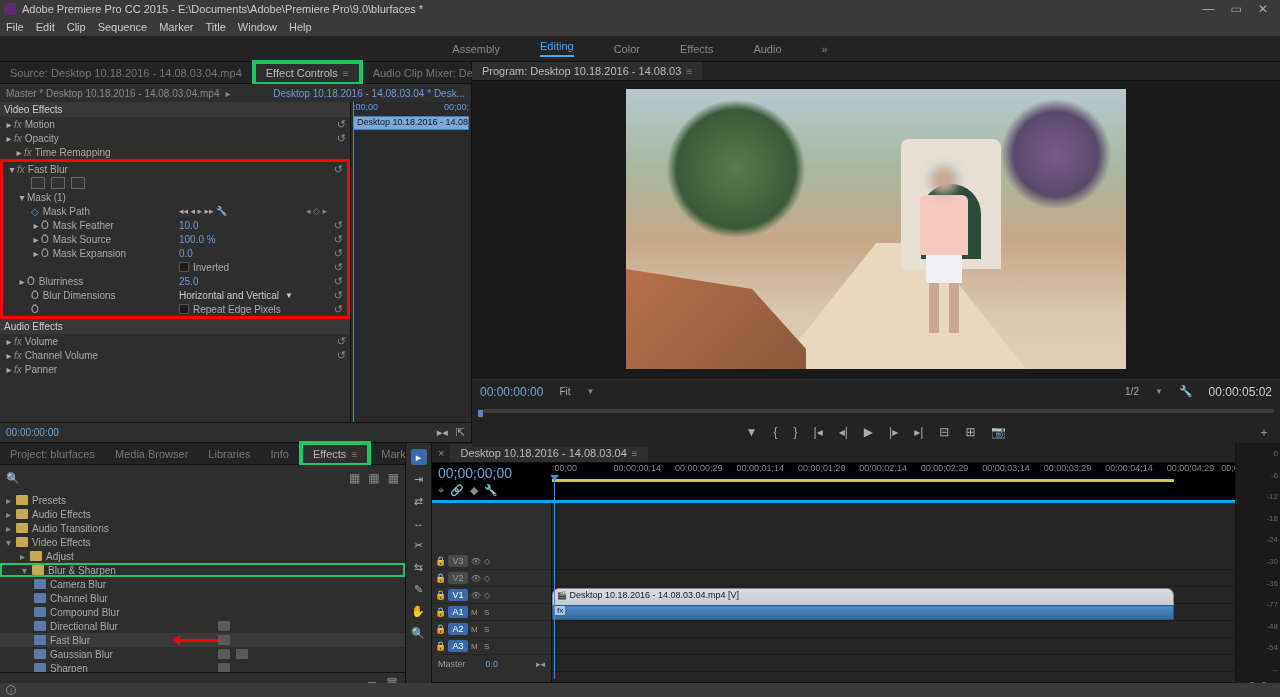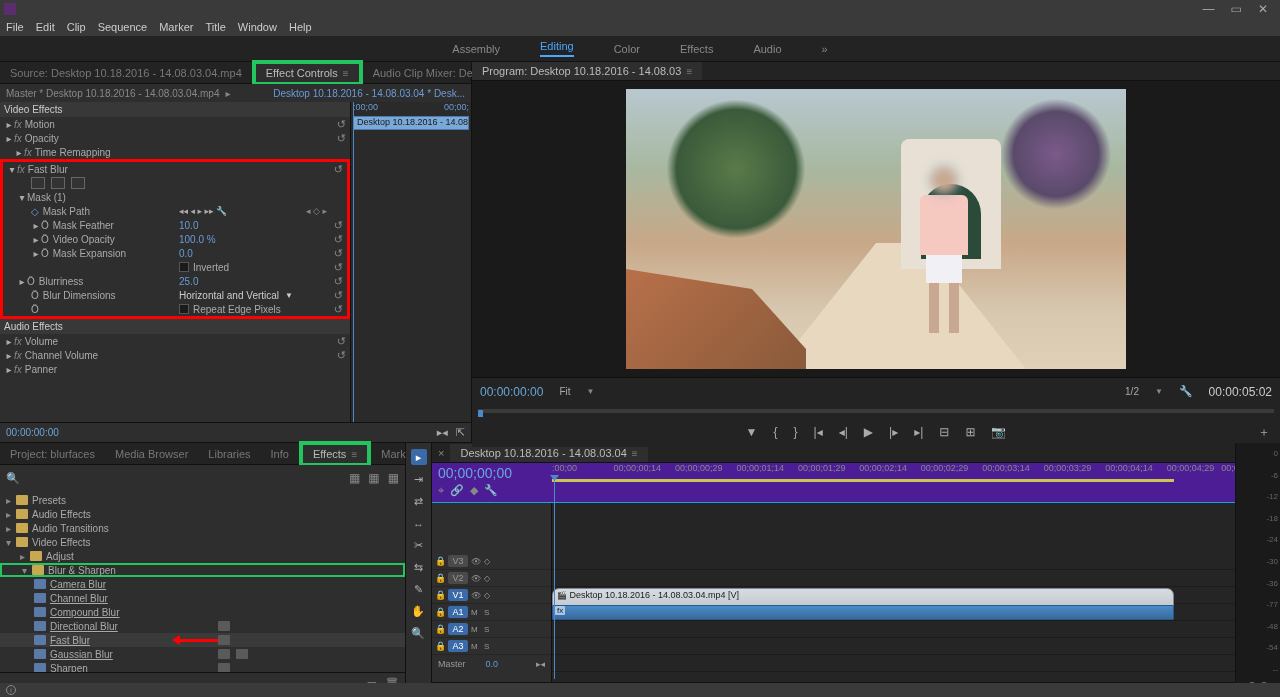--- a/index.html
+++ b/index.html
@@ -93,36 +93,36 @@
 .project-tabs .more { margin-left: auto; color: #888; padding-right: 6px; }
 .proj-toolbar { height: 26px; background: #2e2e2e; display: flex; align-items: center; padding: 0 6px; gap: 8px; }
 .proj-toolbar .search { color: #888; }
 .proj-toolbar .rhs { margin-left: auto; display: flex; gap: 8px; color: #888; font-size: 12px; }
 .effects-tree { flex: 1; background: #2e2e2e; overflow-y: auto; padding: 2px 0; }
 .tree-row { display: flex; align-items: center; height: 14px; padding-left: 6px; color: #aaa; font-size: 10px; position: relative; }
 .tree-row .tw { width: 10px; color: #888; }
 .tree-row .folder { width: 12px; height: 10px; background: #c8a850; margin-right: 4px; border-radius: 1px; }
 .tree-row .fx-icon { width: 12px; height: 10px; background: #5a7aaa; margin-right: 4px; border-radius: 1px; }
 .tree-row.ind1 { padding-left: 20px; }
-.tree-row.ind2 { padding-left: 34px; text-decoration: underline; }
+.tree-row.ind2 { padding-left: 34px; }
 .tree-row.selected { background: #3a3a3a; }
 .tree-row .badges { position: absolute; left: 218px; display: flex; gap: 6px; }
 .tree-row .badges .b { width: 12px; height: 10px; background: #5a5a5a; border-radius: 1px; }
 .arrow-red { position: absolute; right: 180px; width: 50px; height: 3px; background: #ff0000; }
 .arrow-red::before { content: ""; position: absolute; left: -8px; top: -4px; border: 5px solid transparent; border-right: 8px solid #ff0000; }
 .project-footer { height: 22px; background: #2e2e2e; display: flex; align-items: center; padding: 0 6px; gap: 8px; color: #888; border-top: 1px solid #111; }
 .project-footer .rhs { margin-left: auto; display: flex; gap: 8px; }
 
 .tools-strip { width: 26px; background: #2e2e2e; display: flex; flex-direction: column; align-items: center; gap: 6px; padding-top: 6px; border-right: 1px solid #111; }
 .tools-strip .t { width: 16px; height: 16px; color: #aaa; display: flex; align-items: center; justify-content: center; font-size: 11px; cursor: pointer; }
 .tools-strip .t.active { background: #3a6aaa; color: #fff; border-radius: 2px; }
 
 .timeline { flex: 1; display: flex; flex-direction: column; background: #2a2a2a; }
 .timeline-tabs { height: 20px; display: flex; align-items: center; border-bottom: 1px solid #111; background: #232323; }
-.timeline-header { height: 40px; display: flex; background: #4c1d95; border-bottom: 1px solid #0ea5e9; }
+.timeline-header { height: 40px; display: flex; background: #000000; border-bottom: 3px solid #0ea5e9; }
 .th-left { width: 120px; padding: 2px 6px; }
 .th-left .tc { color: #6aa6d8; font-size: 14px; }
 .th-left .icons { display: flex; gap: 6px; margin-top: 3px; font-size: 11px; color: #888; }
 .th-right { flex: 1; position: relative; }
 .ruler { position: absolute; top: 0; left: 0; right: 0; height: 16px; display: flex; }
 .ruler .tick { position: absolute; font-size: 9px; color: #888; }
 .work-area { position: absolute; top: 16px; left: 0; height: 3px; background: #c8c850; }
 .playhead-top { position: absolute; top: 16px; width: 1px; background: #4a8aca; height: 200px; z-index: 10; }
 .playhead-top::before { content: ""; position: absolute; top: -4px; left: -4px; width: 9px; height: 6px; background: #4a8aca; clip-path: polygon(0 0, 100% 0, 50% 100%); }
 
@@ -149,20 +149,21 @@
 .audio-meters .solo-row { position: absolute; bottom: 4px; left: 0; right: 0; display: flex; justify-content: center; gap: 6px; font-size: 9px; color: #888; }
 
 .statusbar { position: absolute; bottom: 0; left: 0; right: 0; height: 14px; background: #3a3a3a; display: flex; align-items: center; padding: 0 6px; font-size: 10px; color: #888; }
 .statusbar .info-icon { width: 10px; height: 10px; border: 1px solid #888; border-radius: 50%; display: flex; align-items: center; justify-content: center; font-size: 7px; }
 </style>
 </head>
 <body>
 
 <div class="titlebar">
   <div class="icon"></div>
+  <span>Adobe Premiere Pro CC 2015 - E:\Documents\Adobe\Premiere Pro\9.0\blurfaces *</span>
   <div class="winbtns">
     <span>—</span>
     <span>▭</span>
     <span>✕</span>
   </div>
 </div>
 
 <div class="menubar">
   <span>File</span>
   <span>Edit</span>
@@ -248,21 +249,21 @@
           <div class="ec-row indent2">
               <span class="toggle">▸</span>
               <span style="margin-right:4px">Ö</span>
               <span>Mask Feather</span>
               <span class="val">10.0</span>
               <span class="reset">↺</span>
             </div>
           <div class="ec-row indent2">
               <span class="toggle">▸</span>
               <span style="margin-right:4px">Ö</span>
-              <span>Video Opacity</span>
+              <span>Mask Source</span>
               <span class="val">100.0 %</span>
               <span class="reset">↺</span>
             </div>
           <div class="ec-row indent2">
               <span class="toggle">▸</span>
               <span style="margin-right:4px">Ö</span>
               <span>Mask Expansion</span>
               <span class="val">0.0</span>
               <span class="reset">↺</span>
             </div>

